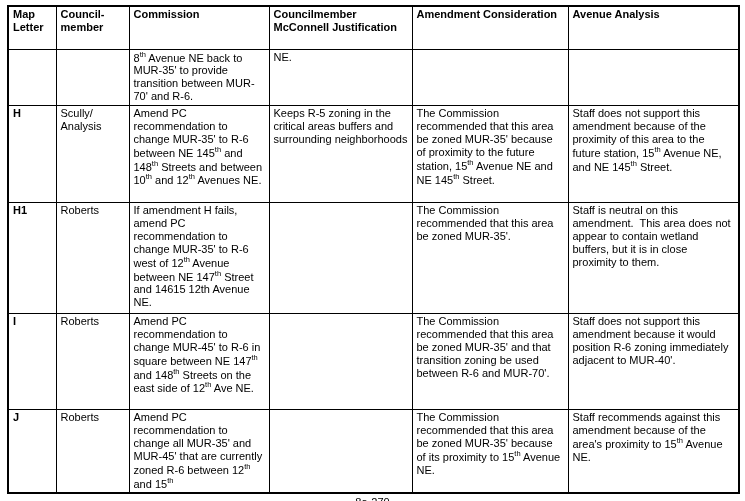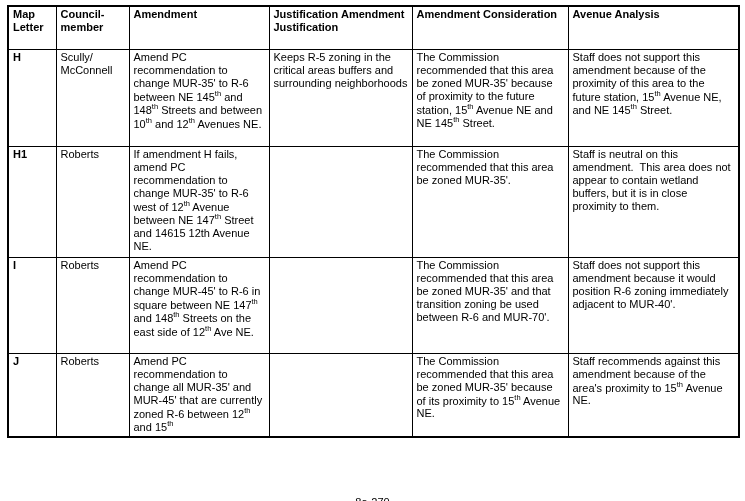--- a/index.html
+++ b/index.html
@@ -70,31 +70,39 @@
       <col style="width:73px">
       <col style="width:140px">
       <col style="width:143px">
       <col style="width:156px">
       <col style="width:171px">
     </colgroup>
     <thead>
       <tr style="height:43px">
         <th>Map Letter</th>
         <th>Council-member</th>
-        <th>Amendment</th>
-        <th>Justification Amendment Justification</th>
+        <th>Commission</th>
+        <th>Councilmember McConnell Justification</th>
         <th>Amendment Consideration</th>
         <th>Avenue Analysis</th>
       </tr>
     </thead>
     <tbody>
+      <tr style="height:55px">
+        <td class="col-letter"></td>
+        <td></td>
+        <td>8<sup>th</sup> Avenue NE back to MUR-35' to provide transition between MUR-70' and R-6.</td>
+        <td>NE.</td>
+        <td></td>
+        <td></td>
+      </tr>
       <tr style="height:97px">
         <td class="col-letter">H</td>
         <td>Scully/
-McConnell</td>
+Analysis</td>
         <td>Amend PC recommendation to change MUR-35' to R-6 between NE 145<sup>th</sup> and 148<sup>th</sup> Streets and between 10<sup>th</sup> and 12<sup>th</sup> Avenues NE.</td>
         <td>Keeps R-5 zoning in the critical areas buffers and surrounding neighborhoods</td>
         <td>The Commission recommended that this area be zoned MUR-35' because of proximity to the future station, 15<sup>th</sup> Avenue NE and NE 145<sup>th</sup> Street.</td>
         <td>Staff does not support this amendment because of the proximity of this area to the future station, 15<sup>th</sup> Avenue NE, and NE 145<sup>th</sup> Street.</td>
       </tr>
       <tr style="height:111px">
         <td class="col-letter">H1</td>
         <td>Roberts</td>
         <td>If amendment H fails, amend PC recommendation to change MUR-35' to R-6 west of 12<sup>th</sup> Avenue between NE 147<sup>th</sup> Street and 14615 12th Avenue NE.</td>
         <td></td>

